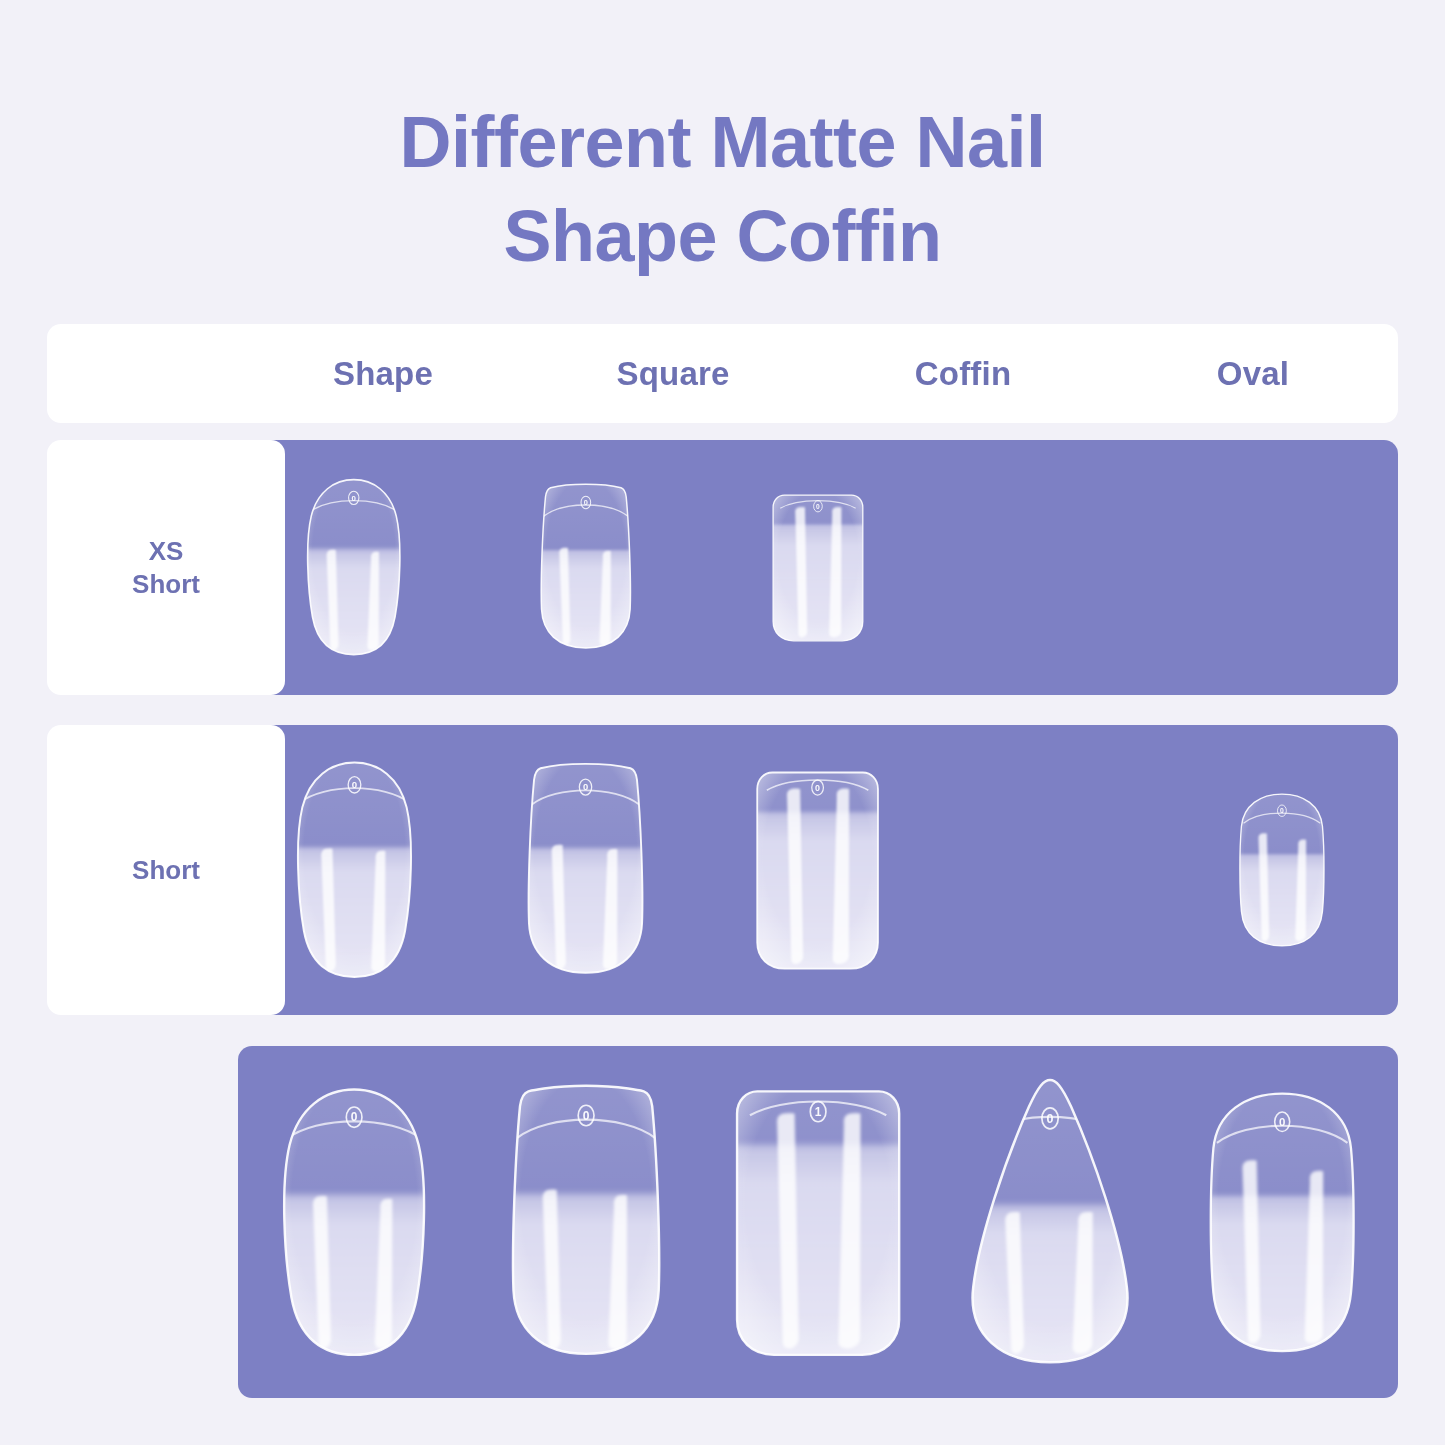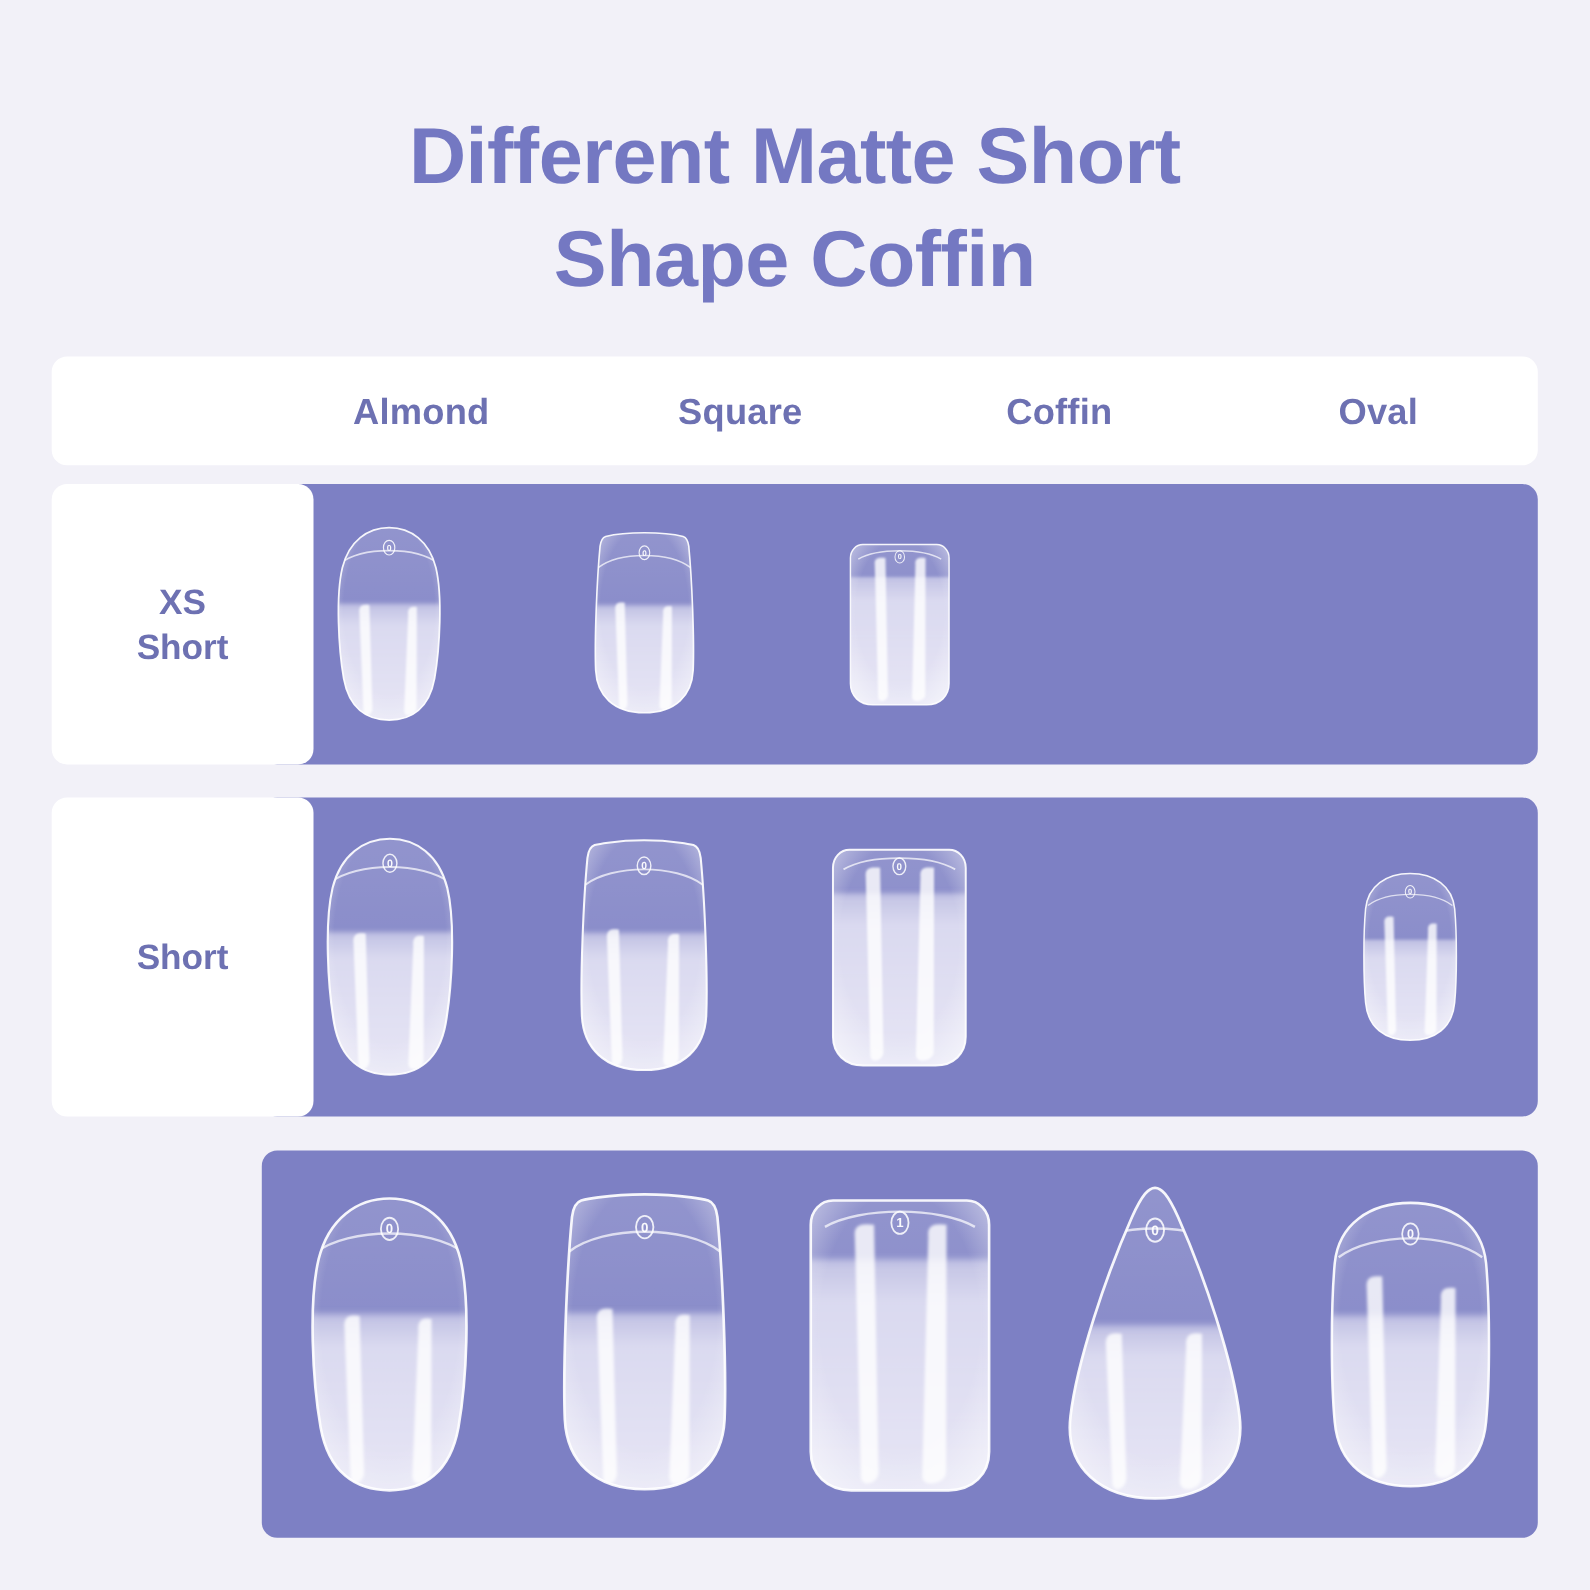--- a/index.html
+++ b/index.html
@@ -67,21 +67,21 @@
     width: 238px; height: 100%;
     background: #ffffff;
     border-radius: 14px;
     display: flex;
     align-items: center;
     justify-content: center;
     z-index: 3;
   }
   .row .label-text {
     color: #6d71b2;
-    font-size: 32px;
+    font-size: 26px;
     font-weight: 700;
     text-align: center;
     line-height: 1.26;
     white-space: pre-line;
   }
 
   #row-xs     { top: 440px; height: 255px; }
   #row-short  { top: 725px; height: 290px; }
   #row-medium { top: 1046px; height: 352px; }
 
@@ -104,27 +104,27 @@
   
   .nail { display: block; }
   .nail svg { display: block; overflow: visible; }
 </style>
 </head>
 <body>
 
 <div class="page">
 
   <h1 class="title">
-    <span class="ln">Different Matte Short</span>
+    <span class="ln">Different Matte Nail</span>
     <span class="ln">Shape Coffin</span>
   </h1>
 
   <div class="header-card">
     <div class="header-cols">
-      <div class="header-col">Almond</div>
+      <div class="header-col">Shape</div>
       <div class="header-col">Square</div>
       <div class="header-col">Coffin</div>
       <div class="header-col">Oval</div>
     </div>
   </div>
 
   <div class="row" id="row-xs">
     <div class="panel"></div>
     <div class="cells">
       <div class="cell">

